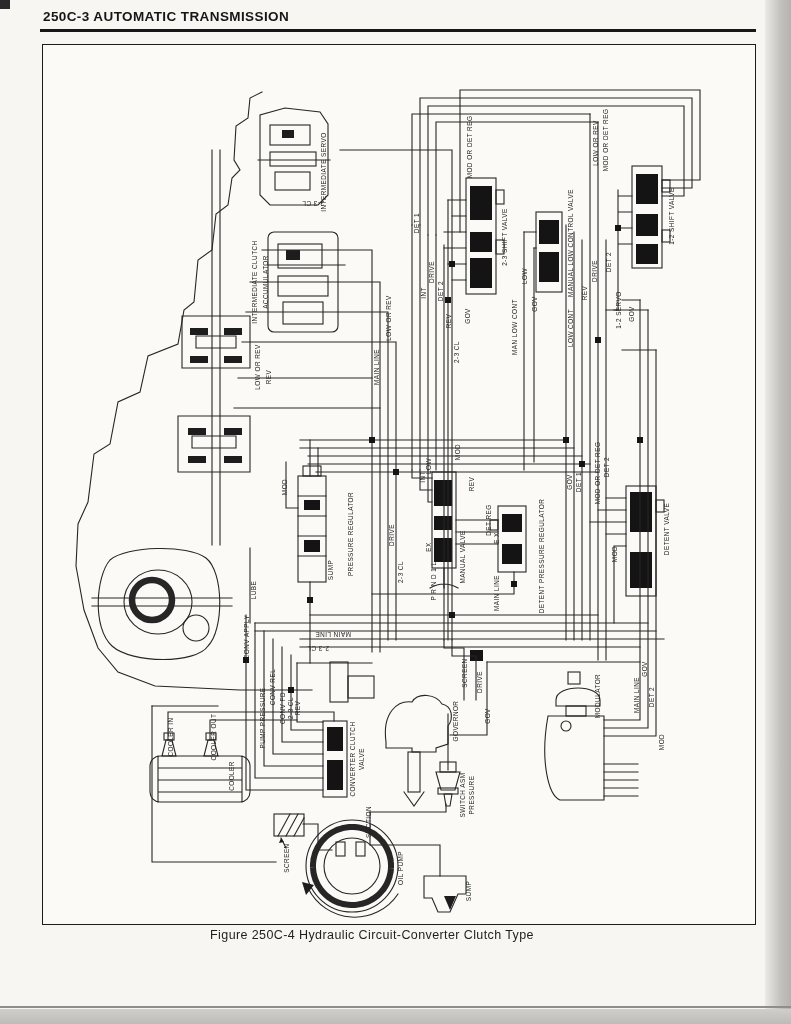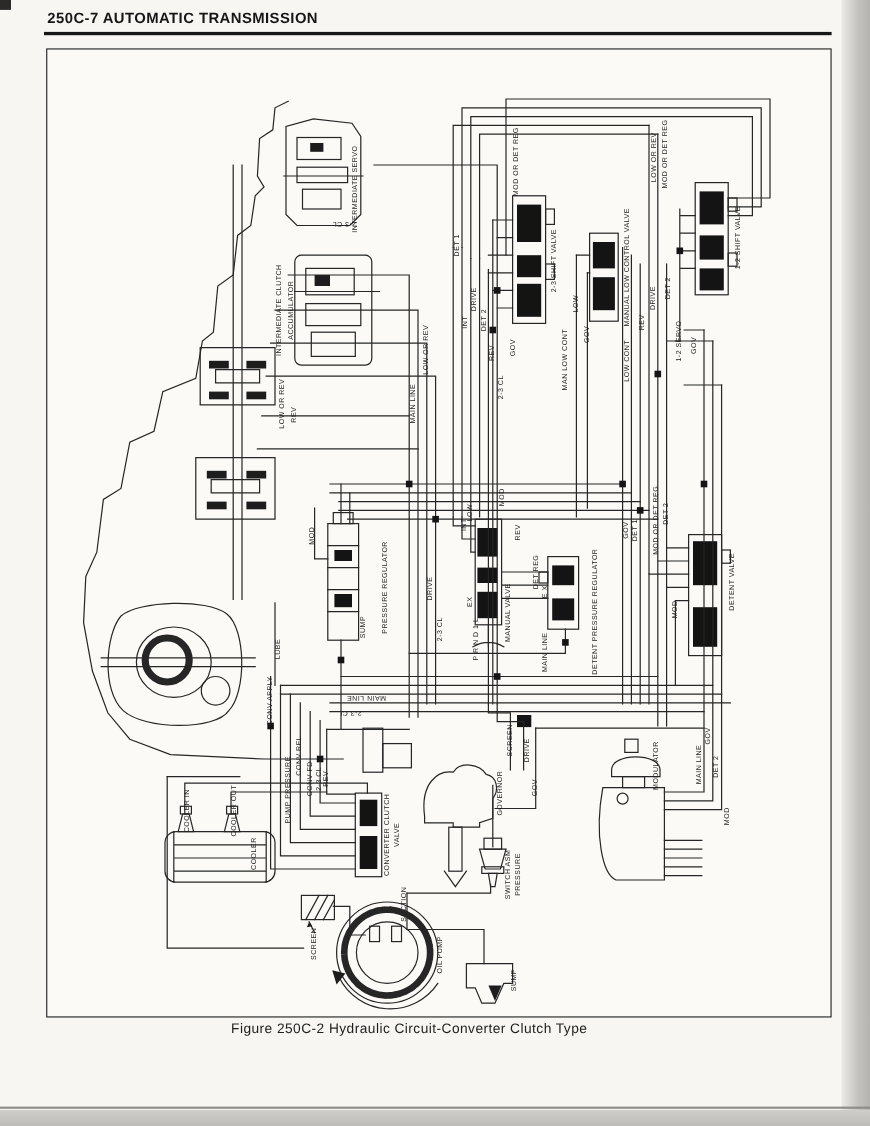--- a/index.html
+++ b/index.html
@@ -38,21 +38,21 @@
   .lbl.r180{transform:translate(-50%,-50%) rotate(180deg);}
 </style>
 </head>
 <body>
 
 <div class="corner-mark"></div>
 <div class="edge-right"></div>
 <div class="edge-bottom-line"></div>
 <div class="edge-bottom"></div>
 
-<div class="page-header">250C-7  AUTOMATIC TRANSMISSION</div>
+<div class="page-header">250C-3  AUTOMATIC TRANSMISSION</div>
 <div class="header-rule"></div>
 
 <div class="figure-box"></div>
 
 <svg id="diagram-svg" viewBox="0 0 791 1024" xmlns="http://www.w3.org/2000/svg">
   <g fill="none" stroke="#262626" stroke-width="1.1" stroke-linejoin="miter" stroke-linecap="square">
 
     <g>
       <path d="M262 92 L250 98 L248 118 L236 126 L234 160 L240 170 L232 178 L228 205 L216 214 L212 250 L198 260 L194 302 L184 310 L178 344 L148 356 L140 392 L118 402 L110 444 L94 454 L88 502 L78 524 L76 566 L84 610 L98 648 L118 672 L155 686 L240 690 L312 690"></path>
       <path d="M212 150 V545 M220 150 V545"></path>
@@ -366,13 +366,13 @@
     <span class="lbl" style="left: 644px; top: 669px;">GOV</span>
     <span class="lbl" style="left: 636px; top: 695px;">MAIN LINE</span>
     <span class="lbl" style="left: 651px; top: 697px;">DET 2</span>
     <span class="lbl" style="left: 661px; top: 742px;">MOD</span>
     <span class="lbl" style="left: 368px; top: 822px;">SUCTION</span>
     <span class="lbl r180" style="left: 313px; top: 203px;">2-3 CL</span>
     <span class="lbl r180" style="left: 333px; top: 634px;">MAIN LINE</span>
     <span class="lbl r180" style="left: 318px; top: 648px;">2-3 CL</span>
   </div>
 
-<div class="figure-caption">Figure 250C-2 Hydraulic Circuit-Converter Clutch Type</div>
+<div class="figure-caption">Figure 250C-4 Hydraulic Circuit-Converter Clutch Type</div>
 
 </body></html>

